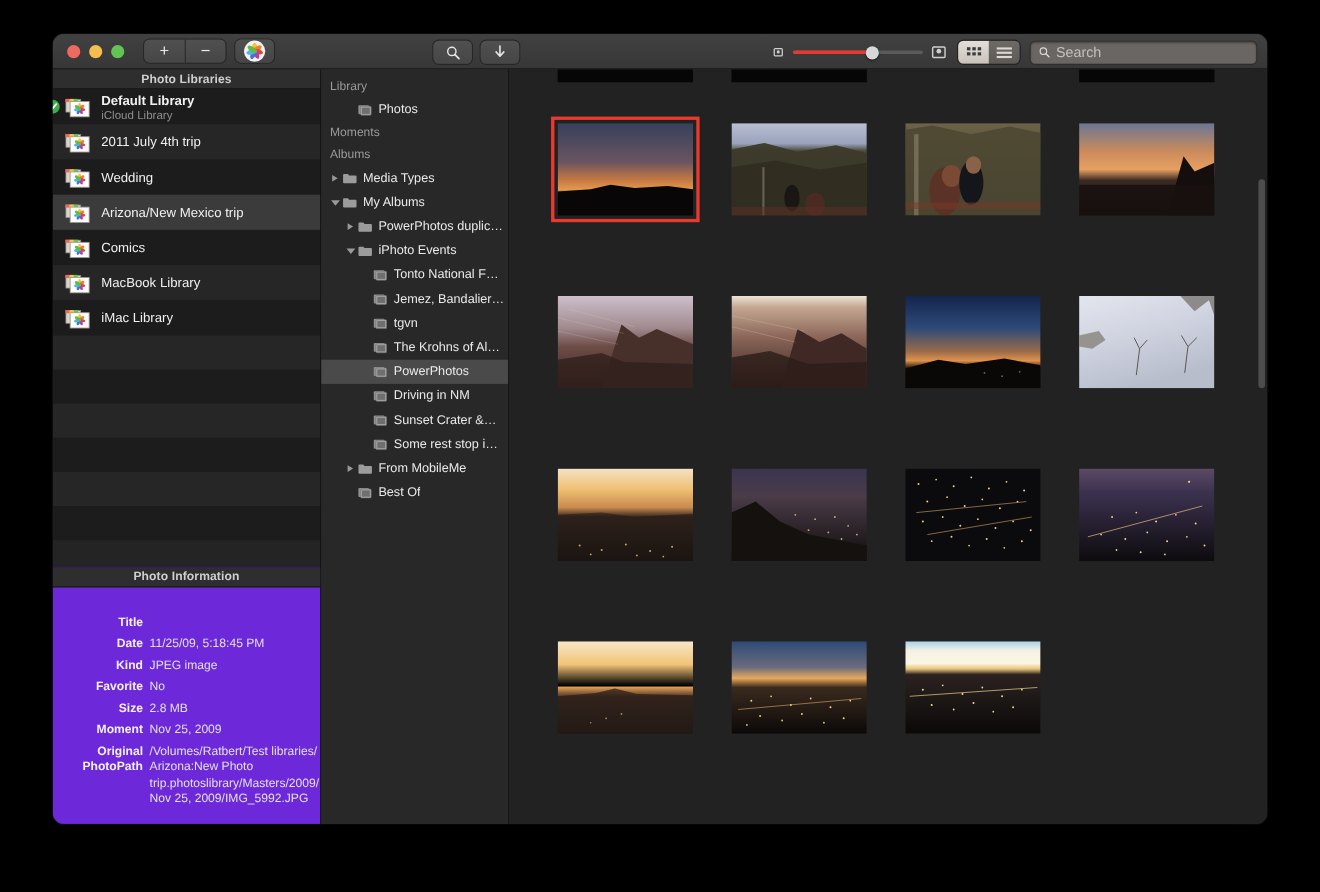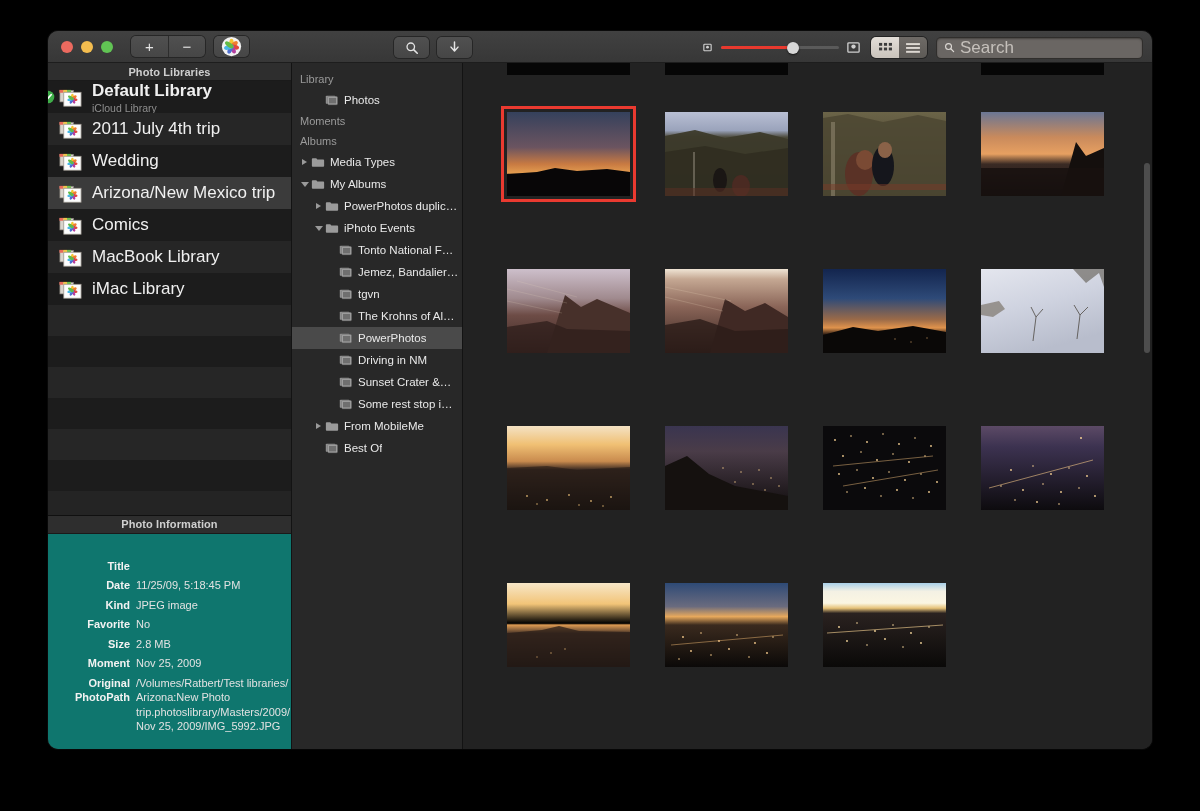--- a/index.html
+++ b/index.html
@@ -48,49 +48,49 @@
 
   .viewseg{ display:flex; border-radius:5px; overflow:hidden; box-shadow:0 0 0 1px #232323; }
   .vbtn{ width:28px; height:21px; display:flex; align-items:center; justify-content:center; }
   .vbtn.on{ background:linear-gradient(#e3ded8,#c9c3bb); }
   .vbtn.off{ background:linear-gradient(#6e6a66,#5d5a56); }
 
   .searchbox{ position:relative; width:205px; height:20px; border-radius:4px;
       background:#6a6663; box-shadow:inset 0 1px 2px rgba(0,0,0,.35), 0 0 0 1px #302e2c;
       display:flex; align-items:center; padding-left:7px; gap:5px; }
   .searchbox input{ background:transparent; border:none; outline:none; color:#eee;
-      font-size:17px; font-family:"Liberation Sans",sans-serif; width:165px; }
+      font-size:13px; font-family:"Liberation Sans",sans-serif; width:165px; }
   .searchbox input::placeholder{ color:#c5c0bb; }
 
   
   #body{ display:flex; height:686px; }
 
   
   #libpanel{ width:244px; background:#242424; display:flex; flex-direction:column;
              border-right:1px solid #131313; }
   .panel-hdr{ height:18px; background:#2e2e2e; color:#cfcfcf; font-size:11px; font-weight:bold;
               display:flex; align-items:center; justify-content:center;
               border-bottom:1px solid #1a1a1a; letter-spacing:.1px; }
   .liblist{ flex:0 0 auto; }
   .librow{ height:32px; display:flex; align-items:center; padding-left:10px; gap:9px;
            position:relative; }
   .librow.odd{ background:#1c1c1c; }
   .librow.even{ background:#262626; }
   .librow.sel{ background:#3b3b3b; }
   .libicon{ width:25px; height:21px; flex:0 0 25px; }
   .libtext{ display:flex; flex-direction:column; justify-content:center; }
-  .libname{ color:#f0f0f0; font-size:17px; }
+  .libname{ color:#f0f0f0; font-size:12px; }
   .libname.bold{ font-weight:bold; }
   .libsub{ color:#8e8e8e; font-size:10.5px; margin-top:1px; }
   .check{ position:absolute; left:-7px; width:14px; height:14px; }
   .filler{ flex:1; }
   .fillrow{ height:31px; }
   .fillrow.odd{ background:#1c1c1c; } .fillrow.even{ background:#262626; }
 
-  #photoinfo{ background:#0f766e; border-top:1px solid #101010; }
+  #photoinfo{ background:#6d28d9; border-top:1px solid #101010; }
   .infotable{ padding:25px 8px 10px 4px; }
   .inforow{ display:flex; margin-bottom:5px; font-size:11px; line-height:1.32; }
   .infolbl{ width:84px; text-align:right; color:#f2f2f2; font-weight:bold; flex:0 0 84px;
             padding-right:6px; }
   .infoval{ color:#e2e2e2; flex:1; }
   .infoval .line{ display:block; }
 
   
   #treepanel{ width:171px; background:#282828; border-right:1px solid #131313;
               padding-top:6px; overflow:hidden; position:relative; }

